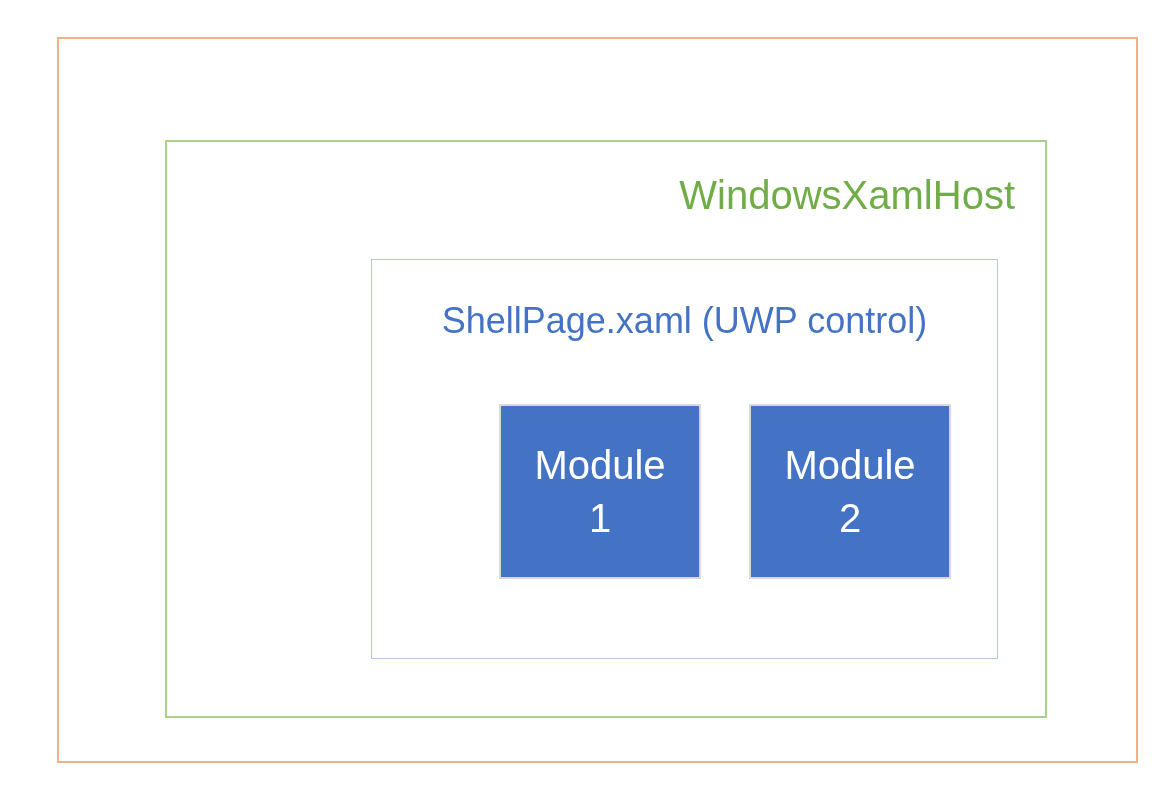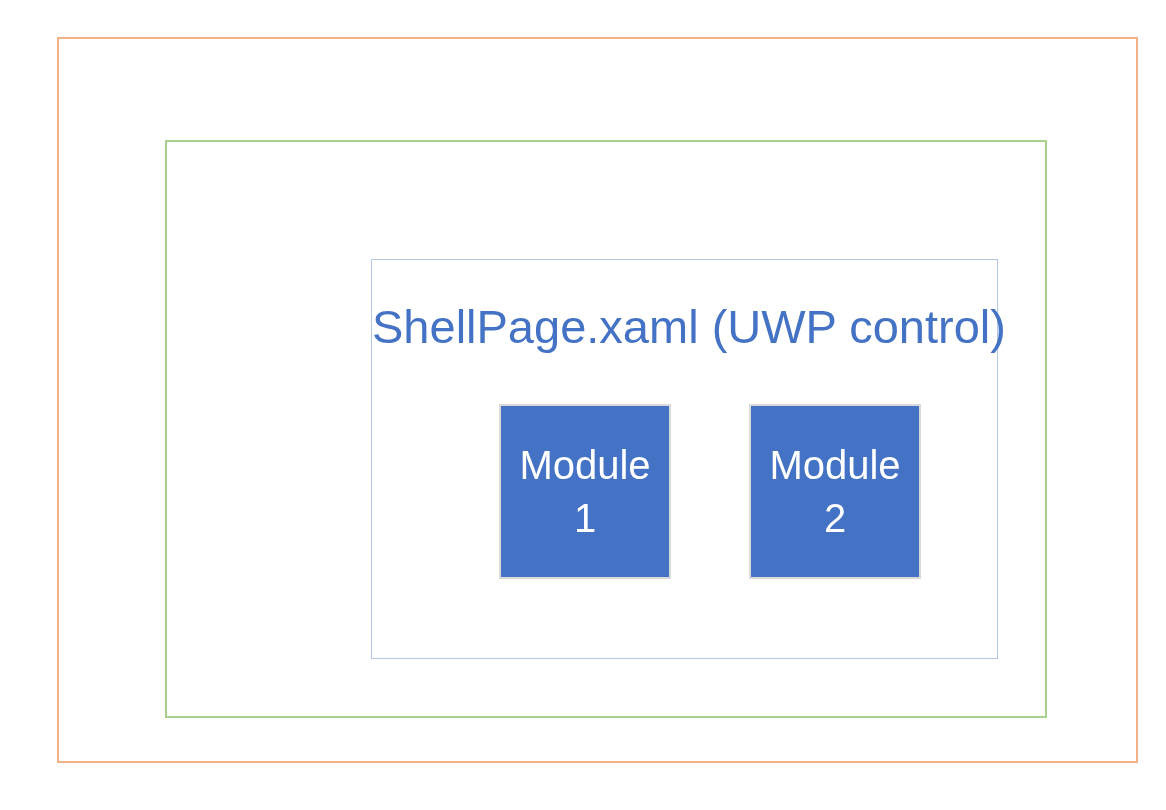--- a/index.html
+++ b/index.html
@@ -48,29 +48,29 @@
   }
   .box-shell-page {
     left: 371px; top: 259px;
     width: 627px; height: 400px;
     border: 1.5px solid var(--blue-border, #B4C7E7);
   }
   .label-shell-page {
     position: absolute;
     top: 40px; left: 0; right: 0;
     text-align: center;
-    font-size: 47px;
+    font-size: 36px;
     line-height: 1.15;
     color: var(--blue-text, #4472C4);
     white-space: nowrap;
   }
   .module {
     position: absolute;
     box-sizing: border-box;
-    width: 172px; height: 175px;
+    width: 202px; height: 175px;
     top: 405px;
     background: var(--module-fill, #4472C4);
     border: 2px solid var(--module-border, #D9D9D9);
     display: flex;
     flex-direction: column;
     align-items: center;
     justify-content: center;
     color: var(--module-text, #FFFFFF);
     font-size: 40px;
     line-height: 53px;
@@ -80,20 +80,21 @@
   .module-2 { left: 750px; }
 </style>
 </head>
 <body>
 
 <div class="canvas">
 
   <div class="box box-main-window">
 
     <div class="box box-xaml-host" style="left:106px; top:101px;">
+      <div class="label-xaml-host">WindowsXamlHost</div>
 
       <div class="box box-shell-page" style="left:204px; top:117px;">
         <div class="label-shell-page">ShellPage.xaml (UWP control)</div>
 
         <div class="module module-1" style="left:127px; top:144px;">
           <span>Module</span>
           <span>1</span>
         </div>
 
         <div class="module module-2" style="left:377px; top:144px;">

